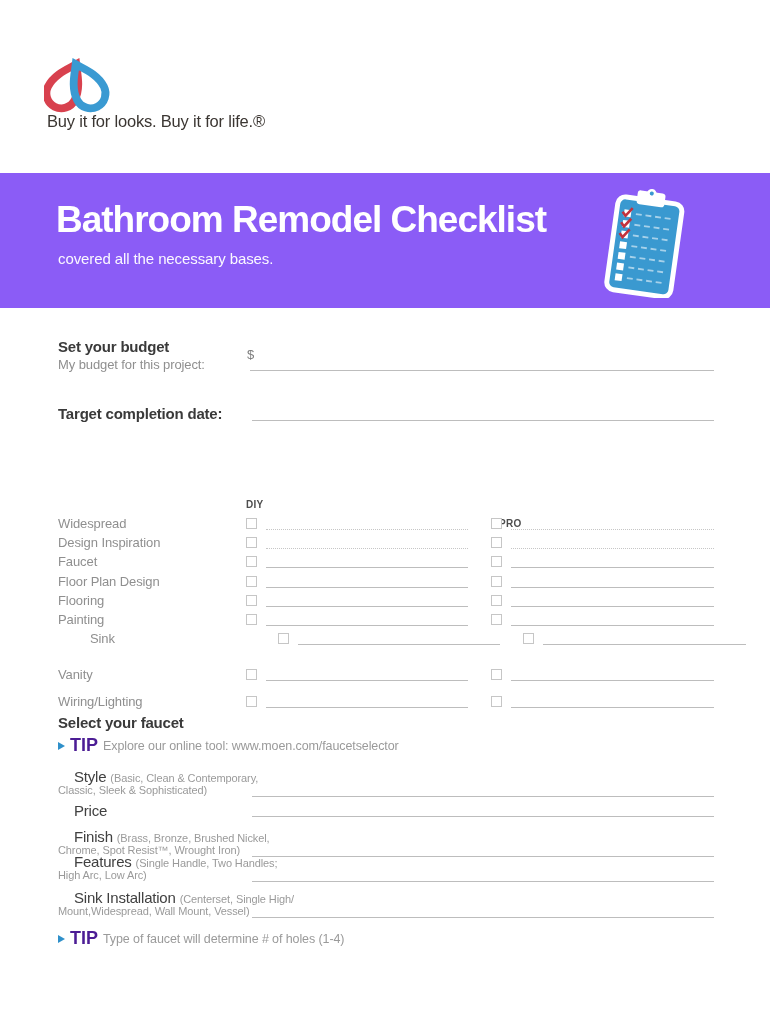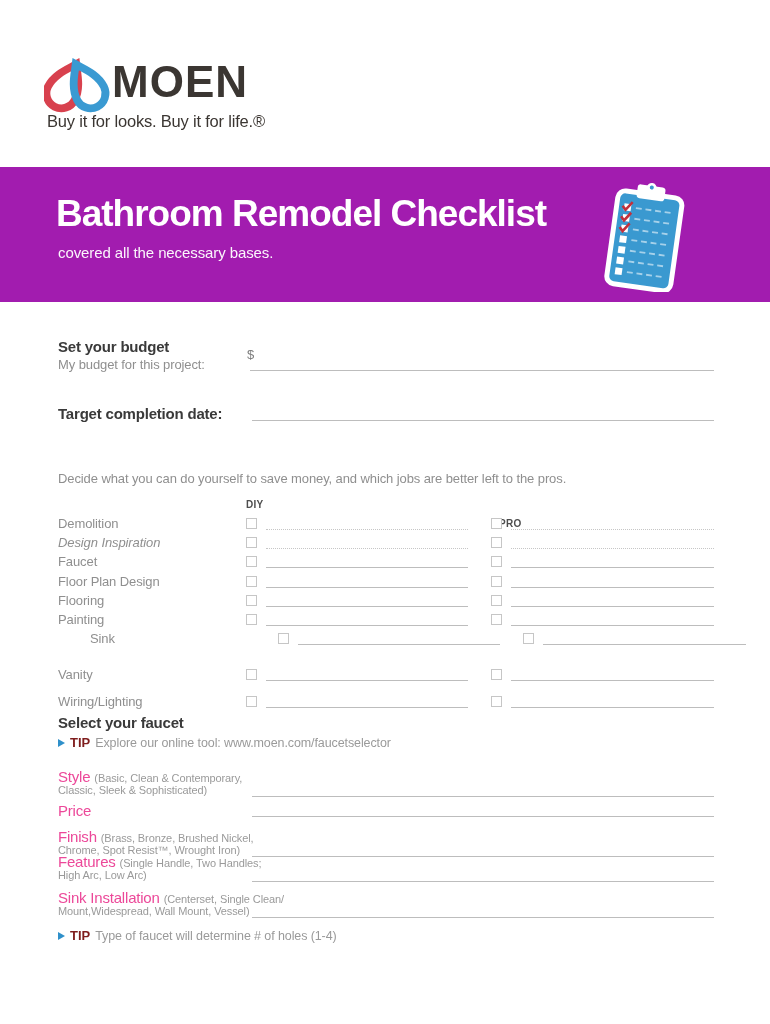--- a/index.html
+++ b/index.html
@@ -47,54 +47,53 @@
     border:1px solid #c6c6c6; background:#fff;
   }
   .cbox.diy { left:188px; }
   .cbox.pro { left:433px; }
   .rline { position:absolute; top:13px; }
   .rline.diy { left:208px; width:202px; }
   .rline.pro { left:453px; width:203px; }
 
   
   .field { left:58px; width:656px; }
-  .fname { font-size:15px; color:#ec4899; letter-spacing:-0.2px; }
+  .fname { font-size:15px; color:#404040; letter-spacing:-0.2px;margin-left:16px; }
   .fdetail { font-size:11px; color:#9a9a9a; letter-spacing:-0.1px; }
   .fdetail2 { position:absolute; left:0; top:16px; }
   .funder { position:absolute; left:194px; width:462px; }
 
   
   .tip { display:flex; align-items:center; gap:5px; }
   .tip-arrow {
     width:0; height:0; display:inline-block;
     border-top:4.5px solid transparent; border-bottom:4.5px solid transparent;
     border-left:7px solid #2f90ca;
   }
-  .tip-label { font-size:13px; font-weight:700; color:#7f1d1d; }
+  .tip-label { font-size:18px; font-weight:700; color:#4c1d95; }
   .tip-text  { font-size:12.5px; color:#9a9a9a; letter-spacing:-0.1px; }
 </style>
 </head>
 <body>
 
 <div class="page">
 
   <svg class="abs" style="left:44px; top:50px;" width="68" height="64" viewBox="0 0 100 94">
     <g fill="none" stroke-width="11.5">
       <g transform="translate(31,53) rotate(27)">
         <path stroke="#d8414e" d="M0,-36 C8,-24 22,-8 22,12 A22,22 0 1,1 -22,12 C-22,-8 -8,-24 0,-36 Z"></path>
       </g>
       <g transform="translate(63,53) rotate(-27)">
         <path stroke="#3a9ad2" d="M0,-36 C8,-24 22,-8 22,12 A22,22 0 1,1 -22,12 C-22,-8 -8,-24 0,-36 Z"></path>
       </g>
     </g>
   </svg>
-  <div class="abs brand-word">MOEN</div>
   <div class="abs tagline">Buy it for looks. Buy it for life.®</div>
 
-  <div class="abs banner" style="background:#a21caf;">
+  <div class="abs banner" style="background:#8b5cf6;margin-top:6px;">
     <div class="abs banner-title" style="left:56px; top:26px;">Bathroom Remodel Checklist</div>
     <div class="abs banner-sub" style="left:58px; top:75px;">
       <div>covered all the necessary bases.</div>
     </div>
 
     <svg class="abs" style="left:598px; top:13px;" width="94" height="112" viewBox="0 0 80 104">
       <g transform="rotate(8 40 52)">
         <rect x="10" y="13" width="60" height="87" rx="7" fill="#3a99d0" stroke="#ffffff" stroke-width="4.6"></rect>
         <rect x="27" y="5" width="26" height="13" rx="3" fill="#ffffff"></rect>
         <circle cx="40" cy="7" r="4.6" fill="#ffffff"></circle>
@@ -125,32 +124,31 @@
   </div>
 
   <div class="abs h-sec" style="left:58px; top:338px;">Set your budget</div>
   <div class="abs t-gray" style="left:58px; top:357px;">My budget for this project:</div>
   <div class="abs t-gray" style="left:247px; top:347px; color:#7d7d7d;">$</div>
   <div class="abs fline" style="left:250px; top:370px; width:464px;"></div>
 
   <div class="abs h-sec" style="left:58px; top:405px;">Target completion date:</div>
   <div class="abs fline" style="left:252px; top:420px; width:462px;"></div>
 
-  <div class="abs t-gray" style="left:58px; top:471px;">Decide what you can do yourself to save money, and which jobs are better left to the pros.</div>
   <div class="abs col-hdr" style="left:246px; top:499px;">DIY</div>
   <div class="abs col-hdr" style="left:491px; top:518px;padding-left:8px;">PRO</div>
   <div>
       <div class="abs drow" style="top: 516px;">
-      <span class="rlabel">Demolition</span>
+      <span class="rlabel">Widespread</span>
       <span class="cbox diy"></span>
       <span class="rline diy fline dotted"></span>
       <span class="cbox pro"></span>
       <span class="rline pro fline dotted"></span>
     </div>
-      <div class="abs drow" style="top: 535.2px; font-style: italic;">
+      <div class="abs drow" style="top: 535.2px;">
       <span class="rlabel">Design Inspiration</span>
       <span class="cbox diy"></span>
       <span class="rline diy fline dotted"></span>
       <span class="cbox pro"></span>
       <span class="rline pro fline dotted"></span>
     </div>
       <div class="abs drow" style="top: 554.4px;">
       <span class="rlabel">Faucet</span>
       <span class="cbox diy"></span>
       <span class="rline diy fline"></span>
@@ -227,21 +225,21 @@
       <div class="funder fline" style="top: 28px;"></div>
     </div>
       <div class="abs field" style="top: 853px;">
       <span class="fname">Features </span>
       <span class="fdetail">(Single Handle, Two Handles;</span>
       <div class="fdetail fdetail2">High Arc, Low Arc)</div>
       <div class="funder fline" style="top: 28px;"></div>
     </div>
       <div class="abs field" style="top: 889px;">
       <span class="fname">Sink Installation </span>
-      <span class="fdetail">(Centerset, Single Clean/</span>
+      <span class="fdetail">(Centerset, Single High/</span>
       <div class="fdetail fdetail2">Mount,Widespread, Wall Mount, Vessel)</div>
       <div class="funder fline" style="top: 28px;"></div>
     </div>
     </div>
 
   <div class="abs tip" style="left:58px; top:928px;">
     <span class="tip-arrow"></span>
     <span class="tip-label">TIP</span>
     <span class="tip-text">Type of faucet will determine # of holes (1-4)</span>
   </div>

